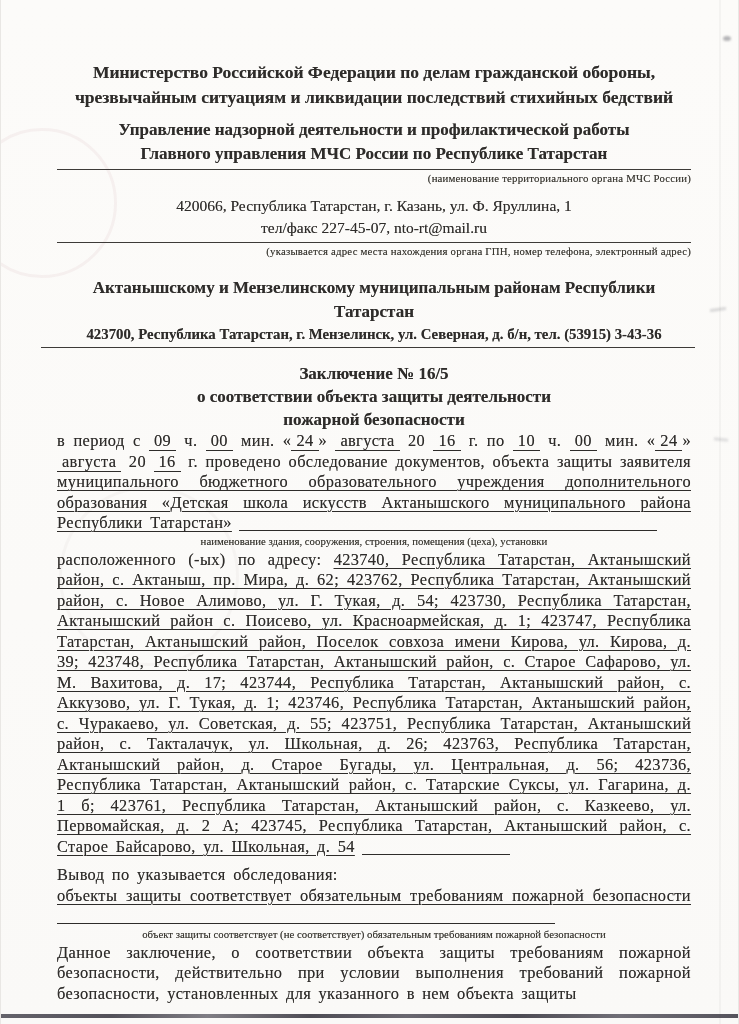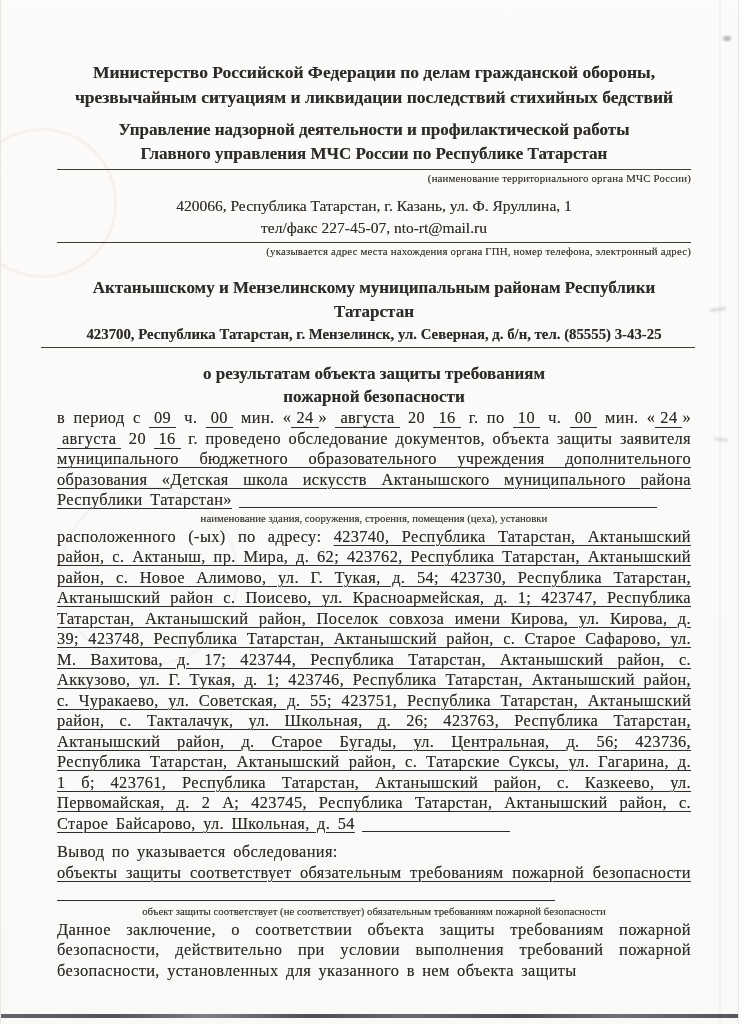--- a/index.html
+++ b/index.html
@@ -96,26 +96,27 @@
 
     <div class="org-address center">
       <div>420066, Республика Татарстан, г. Казань, ул. Ф. Яруллина, 1</div>
       <div>тел/факс 227-45-07, nto-rt@mail.ru</div>
     </div>
     <div class="rule"></div>
     <div class="caption">(указывается адрес места нахождения органа ГПН, номер телефона, электронный адрес)</div>
 
     <div class="office center">
       <div>Актанышскому и Мензелинскому муниципальным районам Республики Татарстан</div>
-      <div class="office-address">423700, Республика Татарстан, г. Мензелинск, ул. Северная, д. б/н, тел. (85555) 3-43-25</div>
+      <div class="office-address">423700, Республика Татарстан, г. Мензелинск, ул. Северная, д. б/н, тел. (53915) 3-43-36</div>
     </div>
     <div class="rule rule-wide"></div>
 
     <div class="doc-title center">
-      <div>о результатам объекта защиты требованиям</div>
+      <div>Заключение № 16/5</div>
+      <div>о соответствии объекта защиты деятельности</div>
       <div>пожарной безопасности</div>
     </div>
 
     <p class="body-para first-body"><span>в период с </span><span class="blank">09</span><span> ч. </span><span class="blank">00</span><span> мин. «</span><span class="blank">24</span><span>» </span><span class="blank">августа</span><span> 20 </span><span class="blank">16</span><span> г. по </span><span class="blank">10</span><span> ч. </span><span class="blank">00</span><span> мин. «</span><span class="blank">24</span><span>» </span><span class="blank">августа</span><span> 20 </span><span class="blank">16</span><span> г. проведено обследование документов, объекта защиты заявителя </span><span class="u">муниципального бюджетного образовательного учреждения дополнительного образования «Детская школа искусств Актанышского муниципального района Республики Татарстан»</span> <span class="fill fill-facility"></span></p>
 
     <div class="small-caption-left">наименование здания, сооружения, строения, помещения (цеха), установки</div>
 
     <p class="body-para"><span>расположенного (-ых) по адресу: </span><span class="u">423740, Республика Татарстан, Актанышский район, с. Актаныш, пр. Мира, д. 62; 423762, Республика Татарстан, Актанышский район, с. Новое Алимово, ул. Г. Тукая, д. 54; 423730, Республика Татарстан, Актанышский район с. Поисево, ул. Красноармейская, д. 1; 423747, Республика Татарстан, Актанышский район, Поселок совхоза имени Кирова, ул. Кирова, д. 39; 423748, Республика Татарстан, Актанышский район, с. Старое Сафарово, ул. М. Вахитова, д. 17; 423744, Республика Татарстан, Актанышский район, с. Аккузово, ул. Г. Тукая, д. 1; 423746, Республика Татарстан, Актанышский район, с. Чуракаево, ул. Советская, д. 55; 423751, Республика Татарстан, Актанышский район, с. Такталачук, ул. Школьная, д. 26; 423763, Республика Татарстан, Актанышский район, д. Старое Бугады, ул. Центральная, д. 56; 423736, Республика Татарстан, Актанышский район, с. Татарские Суксы, ул. Гагарина, д. 1 б; 423761, Республика Татарстан, Актанышский район, с. Казкеево, ул. Первомайская, д. 2 А; 423745, Республика Татарстан, Актанышский район, с. Старое Байсарово, ул. Школьная, д. 54</span> <span class="fill fill-address"></span></p>
 
     <p class="body-para" style="margin-top:8px;">Вывод по указывается обследования:</p>

